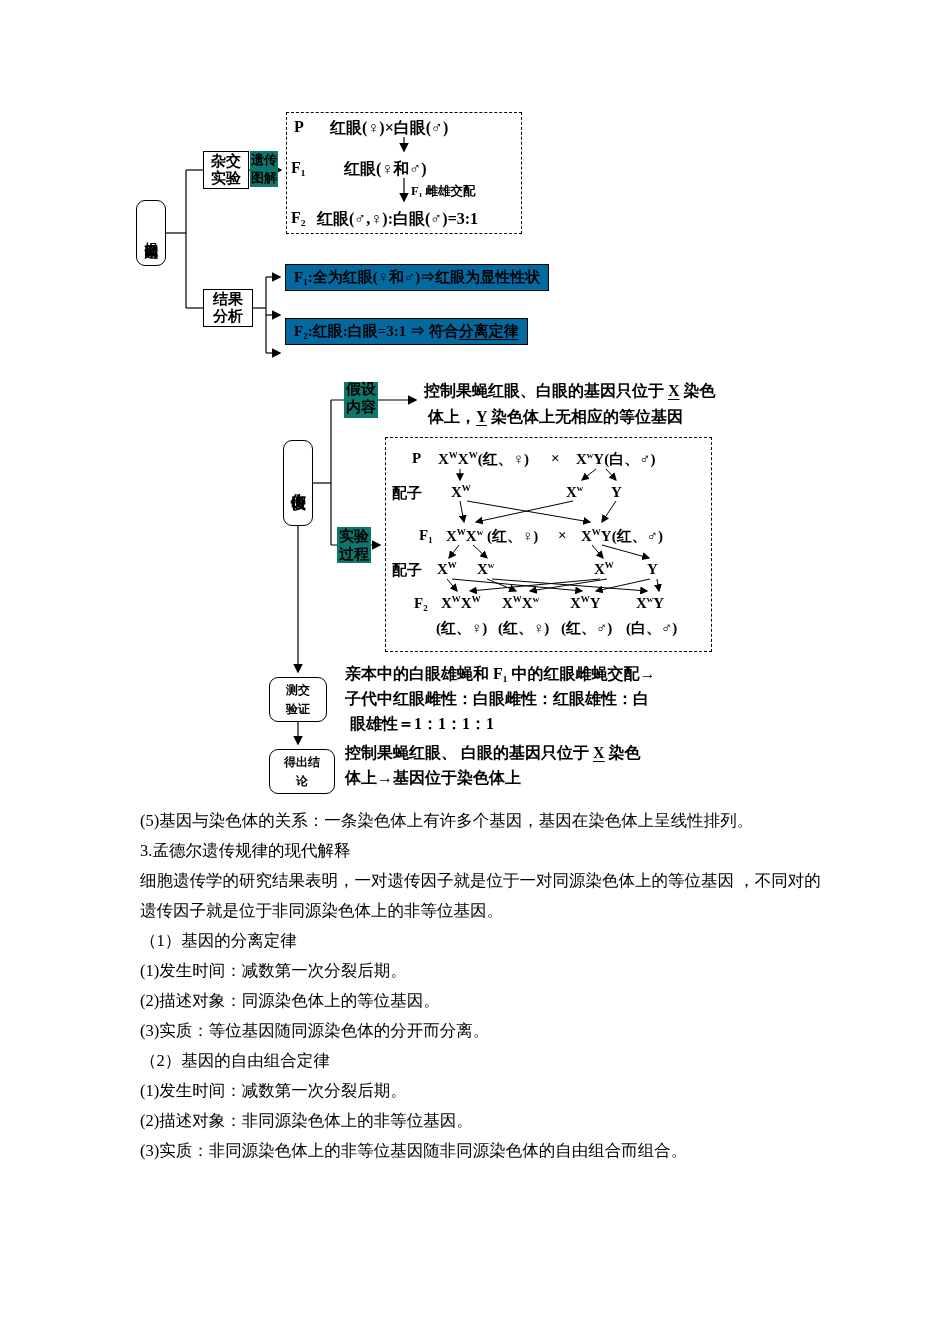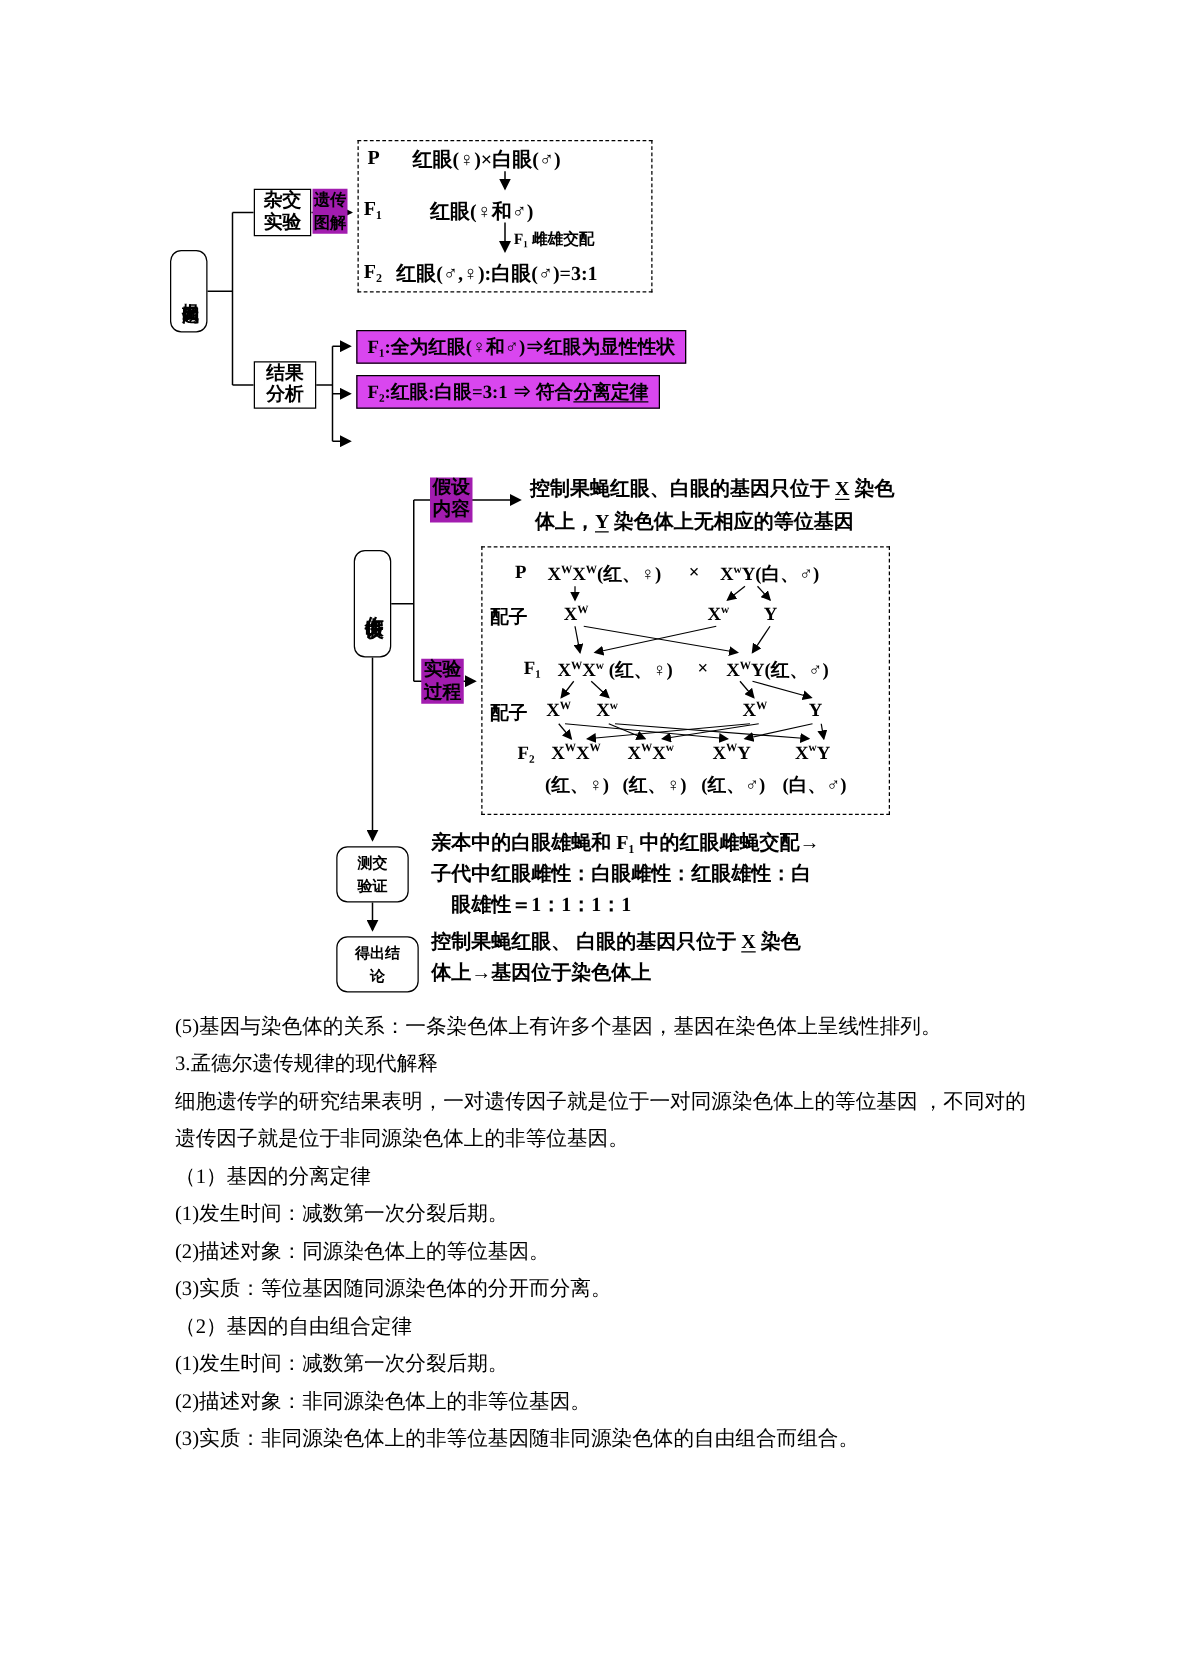--- a/index.html
+++ b/index.html
@@ -21,25 +21,25 @@
   .vbox { writing-mode:vertical-rl; text-orientation:upright; letter-spacing:1px; }
   .wrap2 { line-height:17px; font-size:15px; }
   .wrap2b { line-height:19px; font-size:12px; }
 
   .dashed { position:absolute; border:1.4px dashed #000; background:transparent; }
 
   .t   { position:absolute; font-weight:bold; font-size:15px; white-space:nowrap; }
   .t16 { font-size:16px; }
   .t12 { font-size:12.5px; }
   .lab {
-    position:absolute; font-weight:bold; background:#a21caf; text-align:center;
+    position:absolute; font-weight:bold; background:#0f766e; text-align:center;
     line-height:18px; font-size:15px;
   }
   .resbox {
-    position:absolute; border:1.5px solid #000; background:#d946ef;
+    position:absolute; border:1.5px solid #000; background:#0369a1;
     font-weight:bold; font-size:15px; padding:3px 8px; white-space:nowrap;
   }
   sup { font-size:0.6em; line-height:0; vertical-align:super; }
   .u { text-decoration:underline; text-underline-offset:3px; }
 
   .bodytext { position:absolute; left:140px; top:806px; width:684px; font-size:16.5px; line-height:30px; }
   .bodytext p { margin:0; }
 </style>
 </head>
 <body>
@@ -112,21 +112,21 @@
   <span class="t t16" style="left:330px;top:118px;">红眼(♀)×白眼(♂)</span>
   <span class="t t16" style="left:291px;top:159px;">F₁</span>
   <span class="t t16" style="left:344px;top:159px;">红眼(♀和♂)</span>
   <span class="t t12" style="left:411px;top:183px;">F₁ 雌雄交配</span>
   <span class="t t16" style="left:291px;top:209px;">F₂</span>
   <span class="t t16" style="left:317px;top:209px;">红眼(♂,♀):白眼(♂)=3:1</span>
 
   <div class="box wrap2" style="left:203px;top:289px;width:50px;height:38px;padding:2px 7px;">结果分析</div>
 
   <div class="resbox" style="left:285px;top:264px;">F₁:全为红眼(♀和♂)⇒红眼为显性性状</div>
-  <div class="resbox" style="left:285px;top:300px;">F₂:红眼:白眼=3:1 ⇒ 符合<span class="u">分离定律</span></div>
+  <div class="resbox" style="left:285px;top:318px;">F₂:红眼:白眼=3:1 ⇒ 符合<span class="u">分离定律</span></div>
 
   <div class="lab" style="left:344px;top:382px;width:34px;font-family:Liberation Mono, monospace;">假设内容</div>
   <span class="t t16" style="left:428px;top:407px;">体上，<span class="u">Y</span> 染色体上无相应的等位基因</span>
   <span class="t t16" style="left:424px;top:381px;">控制果蝇红眼、白眼的基因只位于 <span class="u">X</span> 染色</span>
 
   <div class="box rbox vbox" style="left:283px;top:440px;width:30px;height:86px;font-size:15px;">作出假设</div>
 
   <div class="lab" style="left:337px;top:527px;width:34px;">实验过程</div>
 
   <div class="dashed" style="left:385px;top:437px;width:327px;height:215px;"></div>
@@ -159,21 +159,21 @@
   <span class="t" style="left:636px;top:595px;">X<sup>w</sup>Y</span>
 
   <span class="t" style="left:436px;top:619px;">(红、♀)</span>
   <span class="t" style="left:498px;top:619px;">(红、♀)</span>
   <span class="t" style="left:561px;top:619px;">(红、♂)</span>
   <span class="t" style="left:626px;top:619px;">(白、♂)</span>
 
   <div class="box rbox wrap2b" style="left:269px;top:677px;width:58px;height:45px;padding:3px 12px;">测交验证</div>
   <span class="t t16" style="left:345px;top:664px;">亲本中的白眼雄蝇和 F₁ 中的红眼雌蝇交配→</span>
   <span class="t t16" style="left:345px;top:689px;">子代中红眼雌性：白眼雌性：红眼雄性：白</span>
-  <span class="t t16" style="left:361px;top:714px;">眼雄性＝1：1：1：1</span>
+  <span class="t t16" style="left:350px;top:714px;">眼雄性＝1：1：1：1</span>
 
   <div class="box rbox wrap2b" style="left:269px;top:749px;width:66px;height:45px;padding:3px 12px;">得出结论</div>
   <span class="t t16" style="left:345px;top:743px;">控制果蝇红眼、 白眼的基因只位于 <span class="u">X</span> 染色</span>
   <span class="t t16" style="left:345px;top:768px;">体上→基因位于染色体上</span>
 
   <div class="bodytext">
     <p>(5)基因与染色体的关系：一条染色体上有许多个基因，基因在染色体上呈线性排列。</p>
     <p>3.孟德尔遗传规律的现代解释</p>
     <p>细胞遗传学的研究结果表明，一对遗传因子就是位于一对同源染色体上的等位基因 ，不同对的遗传因子就是位于非同源染色体上的非等位基因。</p>
     <p>（1）基因的分离定律</p>

